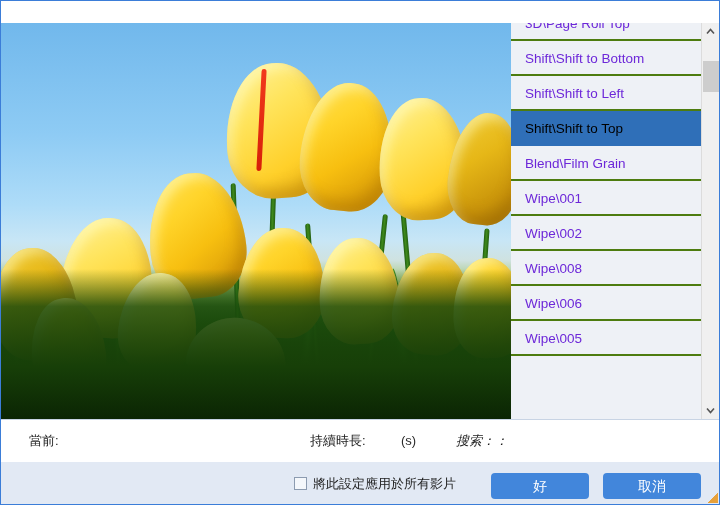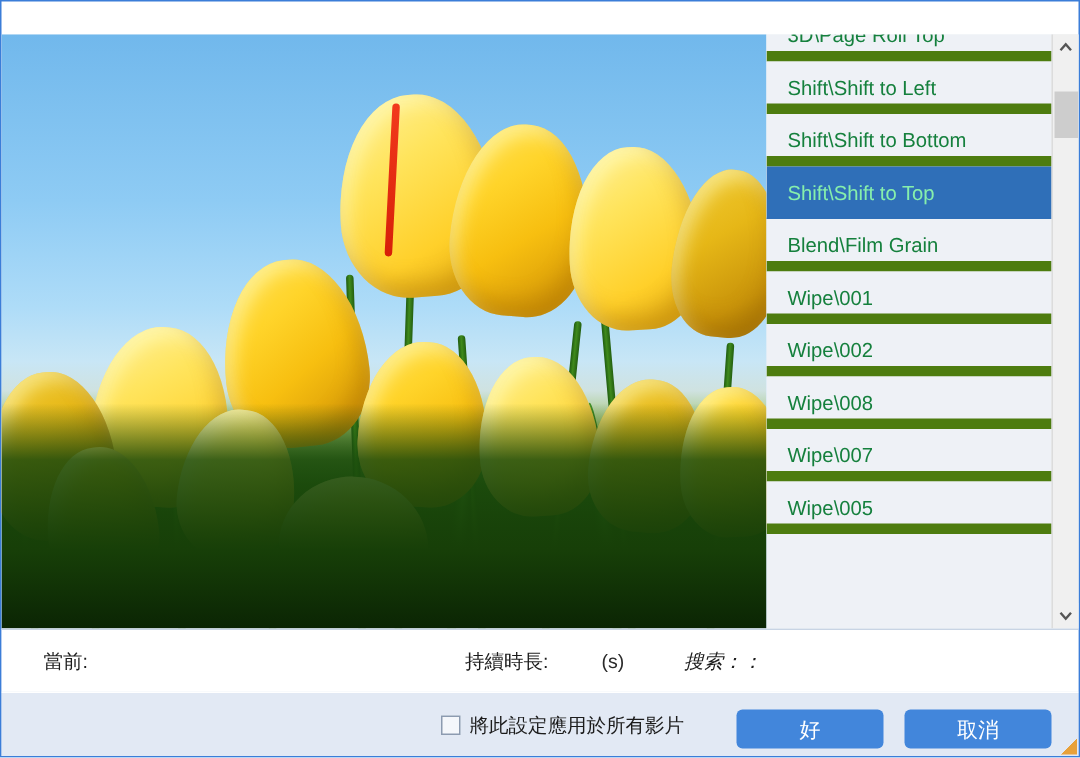--- a/index.html
+++ b/index.html
@@ -109,30 +109,30 @@
   .list-inner {
     position: absolute;
     left: 0; top: -17px;
     width: 192px;
   }
   .list-row {
     height: 35px;
     line-height: 35px;
     padding-left: 14px;
     font-size: 13.5px;
-    color: #15803d;
+    color: #6d28d9;
     background: #eef1f6;
-    border-bottom: 7px solid #4d7c0f;
+    border-bottom: 2px solid #4d7c0f;
     white-space: nowrap;
     overflow: hidden;
     cursor: pointer;
   }
   .list-row.selected {
     background: #2f6fb8;
-    color: #86efac;
+    color: #000000;
     border-bottom: 1px solid #2f6fb8;
   }
 
   
   .scrollbar {
     position: absolute;
     right: 0; top: 22px;
     width: 18px; height: 396px;
     background: #f0f0f0;
     border-left: 1px solid #dcdcdc;
@@ -268,28 +268,28 @@
     <div class="tulip bright" style="left:118px; top:250px; width:78px; height:100px; transform:rotate(6deg);"></div>
     <div class="tulip dark" style="left:30px; top:275px; width:74px; height:96px; transform:rotate(-6deg);"></div>
     <div class="tulip bright" style="left:186px; top:295px; width:100px; height:82px; transform:rotate(12deg); border-radius:50% 50% 46% 46% / 58% 58% 42% 42%;"></div>
 
     <div class="grassfield"></div>
   </div>
 
   <div class="list-panel">
     <div class="list-inner">
         <div class="list-row"><span>3D\Page Roll Top</span></div>
+        <div class="list-row"><span>Shift\Shift to Bottom</span></div>
         <div class="list-row"><span>Shift\Shift to Left</span></div>
-        <div class="list-row"><span>Shift\Shift to Bottom</span></div>
         <div class="list-row selected"><span>Shift\Shift to Top</span></div>
         <div class="list-row"><span>Blend\Film Grain</span></div>
         <div class="list-row"><span>Wipe\001</span></div>
         <div class="list-row"><span>Wipe\002</span></div>
         <div class="list-row"><span>Wipe\008</span></div>
-        <div class="list-row"><span>Wipe\007</span></div>
+        <div class="list-row"><span>Wipe\006</span></div>
         <div class="list-row"><span>Wipe\005</span></div>
       </div>
   </div>
 
   <div class="scrollbar">
     <div class="sb-arrow up">
       <svg width="9" height="7" viewBox="0 0 9 7">
         <polyline points="1,5.5 4.5,1.5 8,5.5" fill="none" stroke="#555" stroke-width="1.6"></polyline>
       </svg>
     </div>

